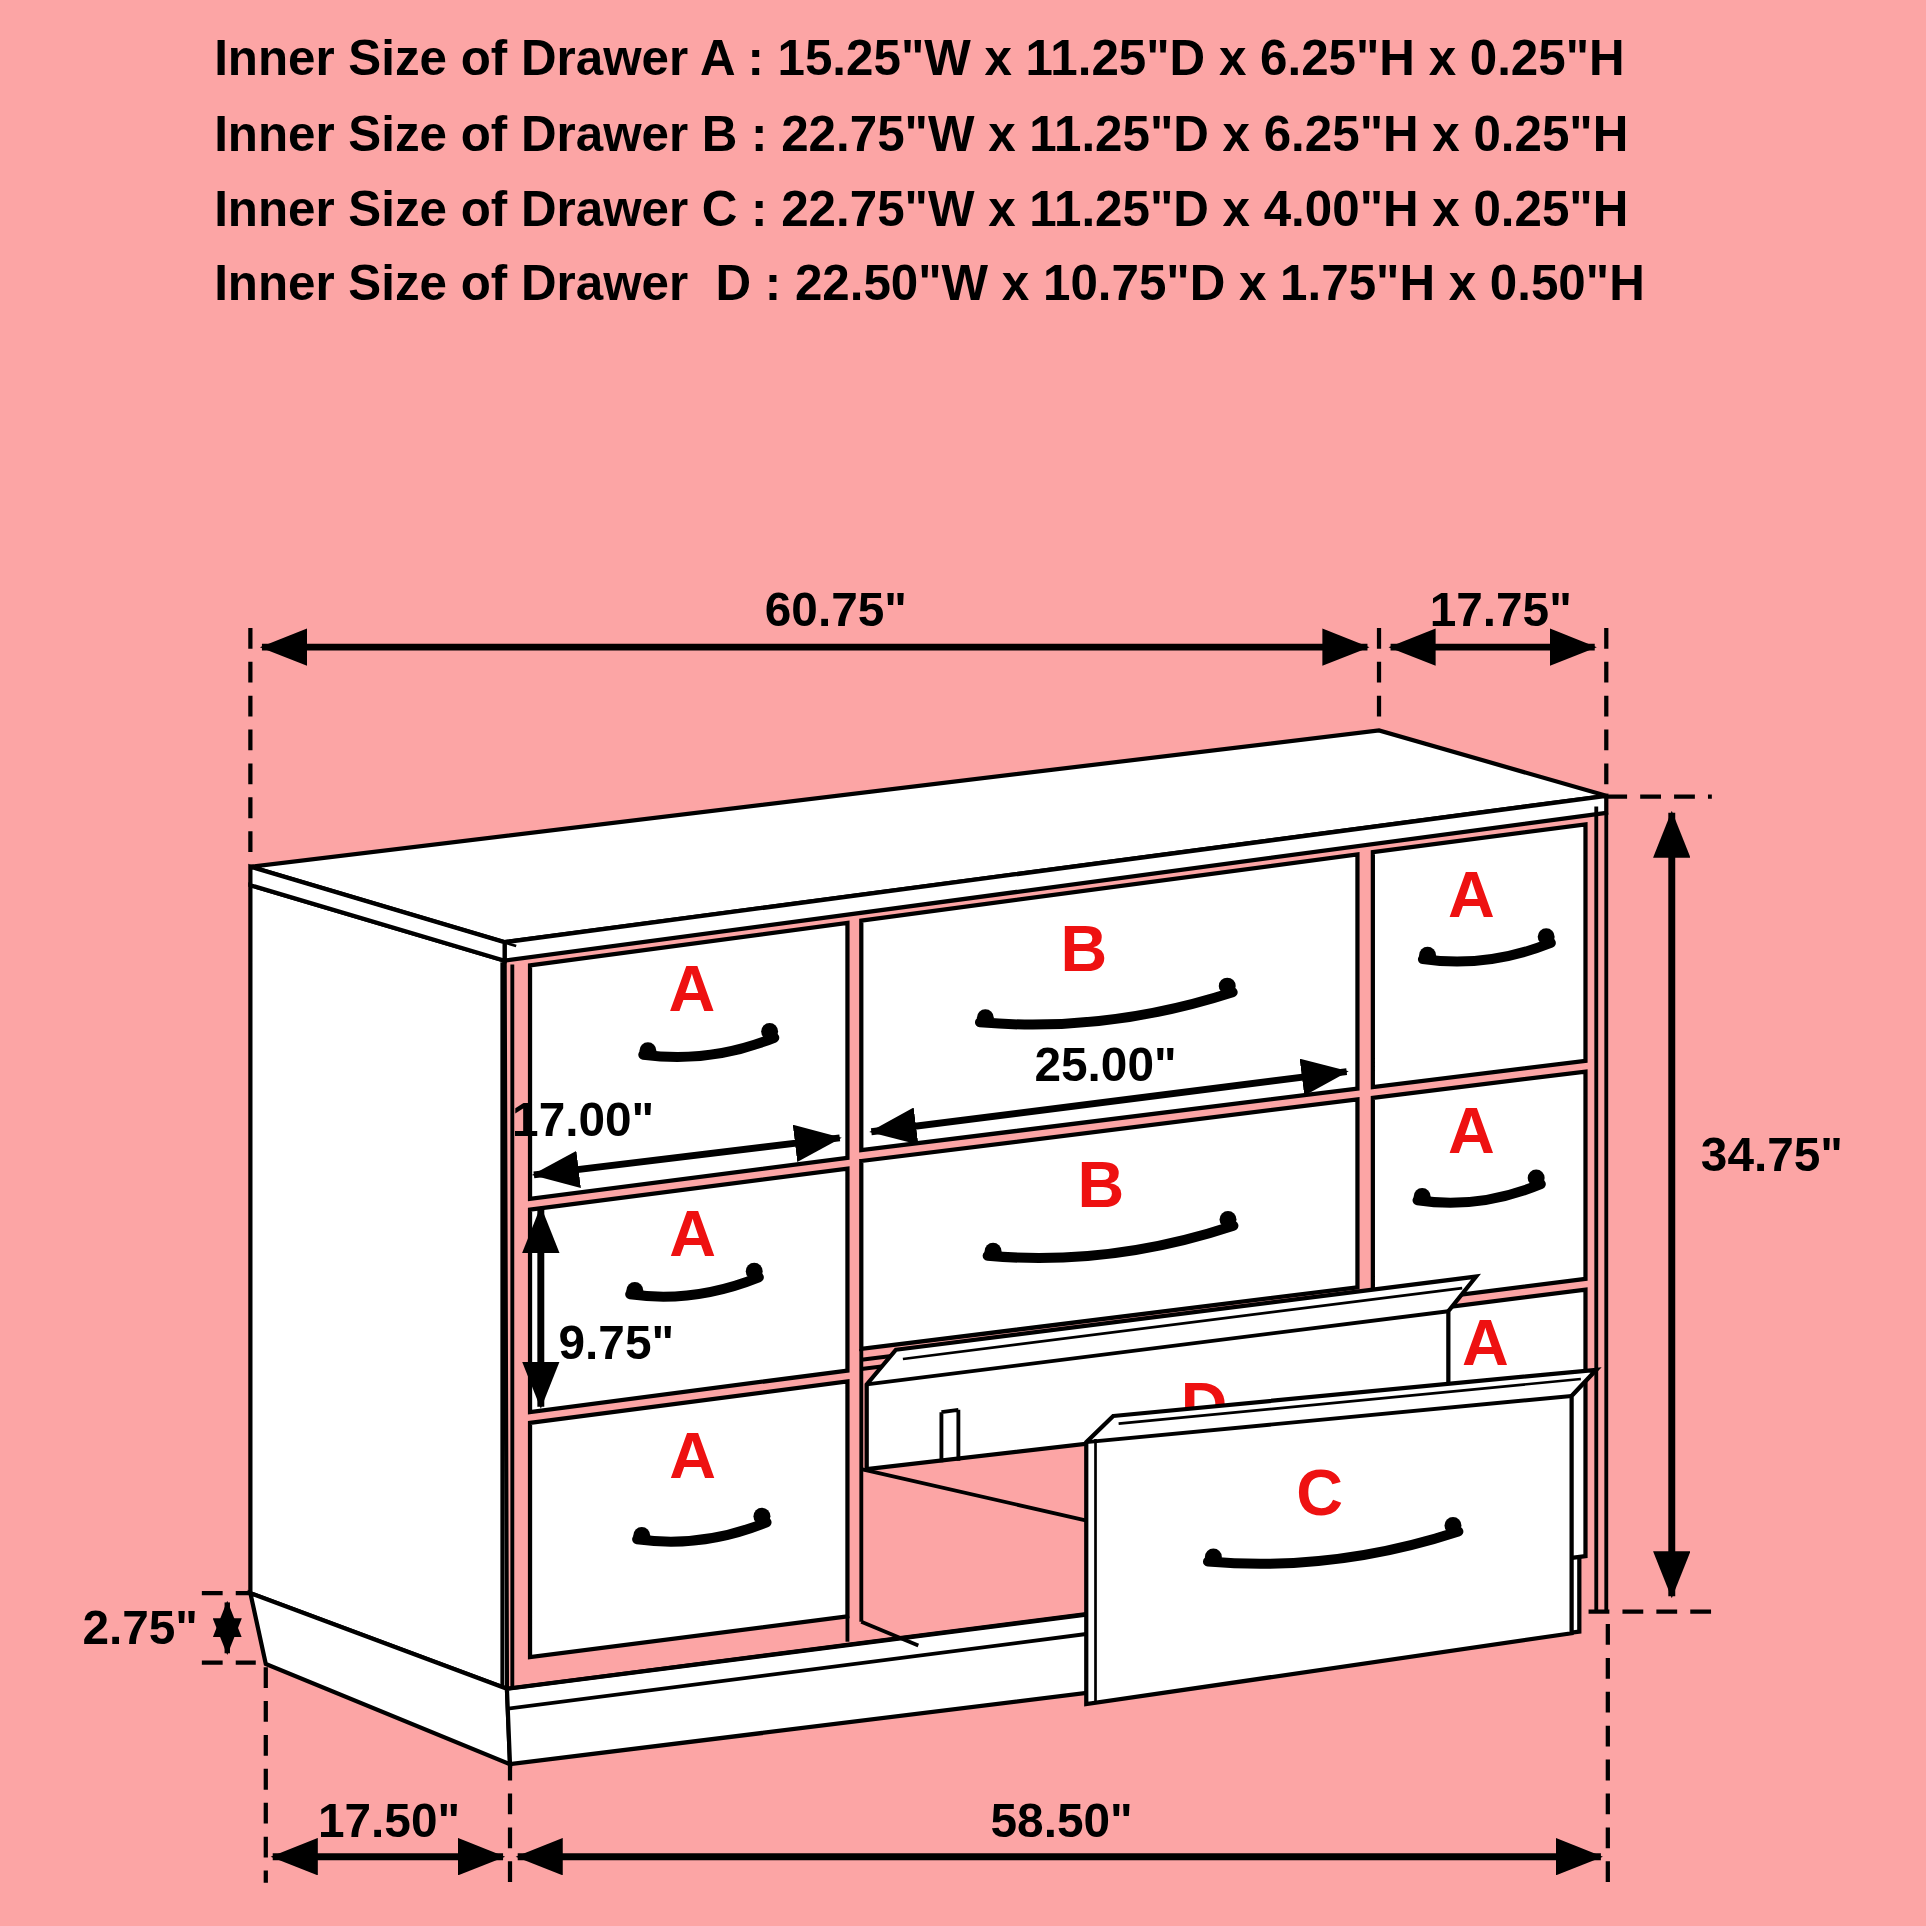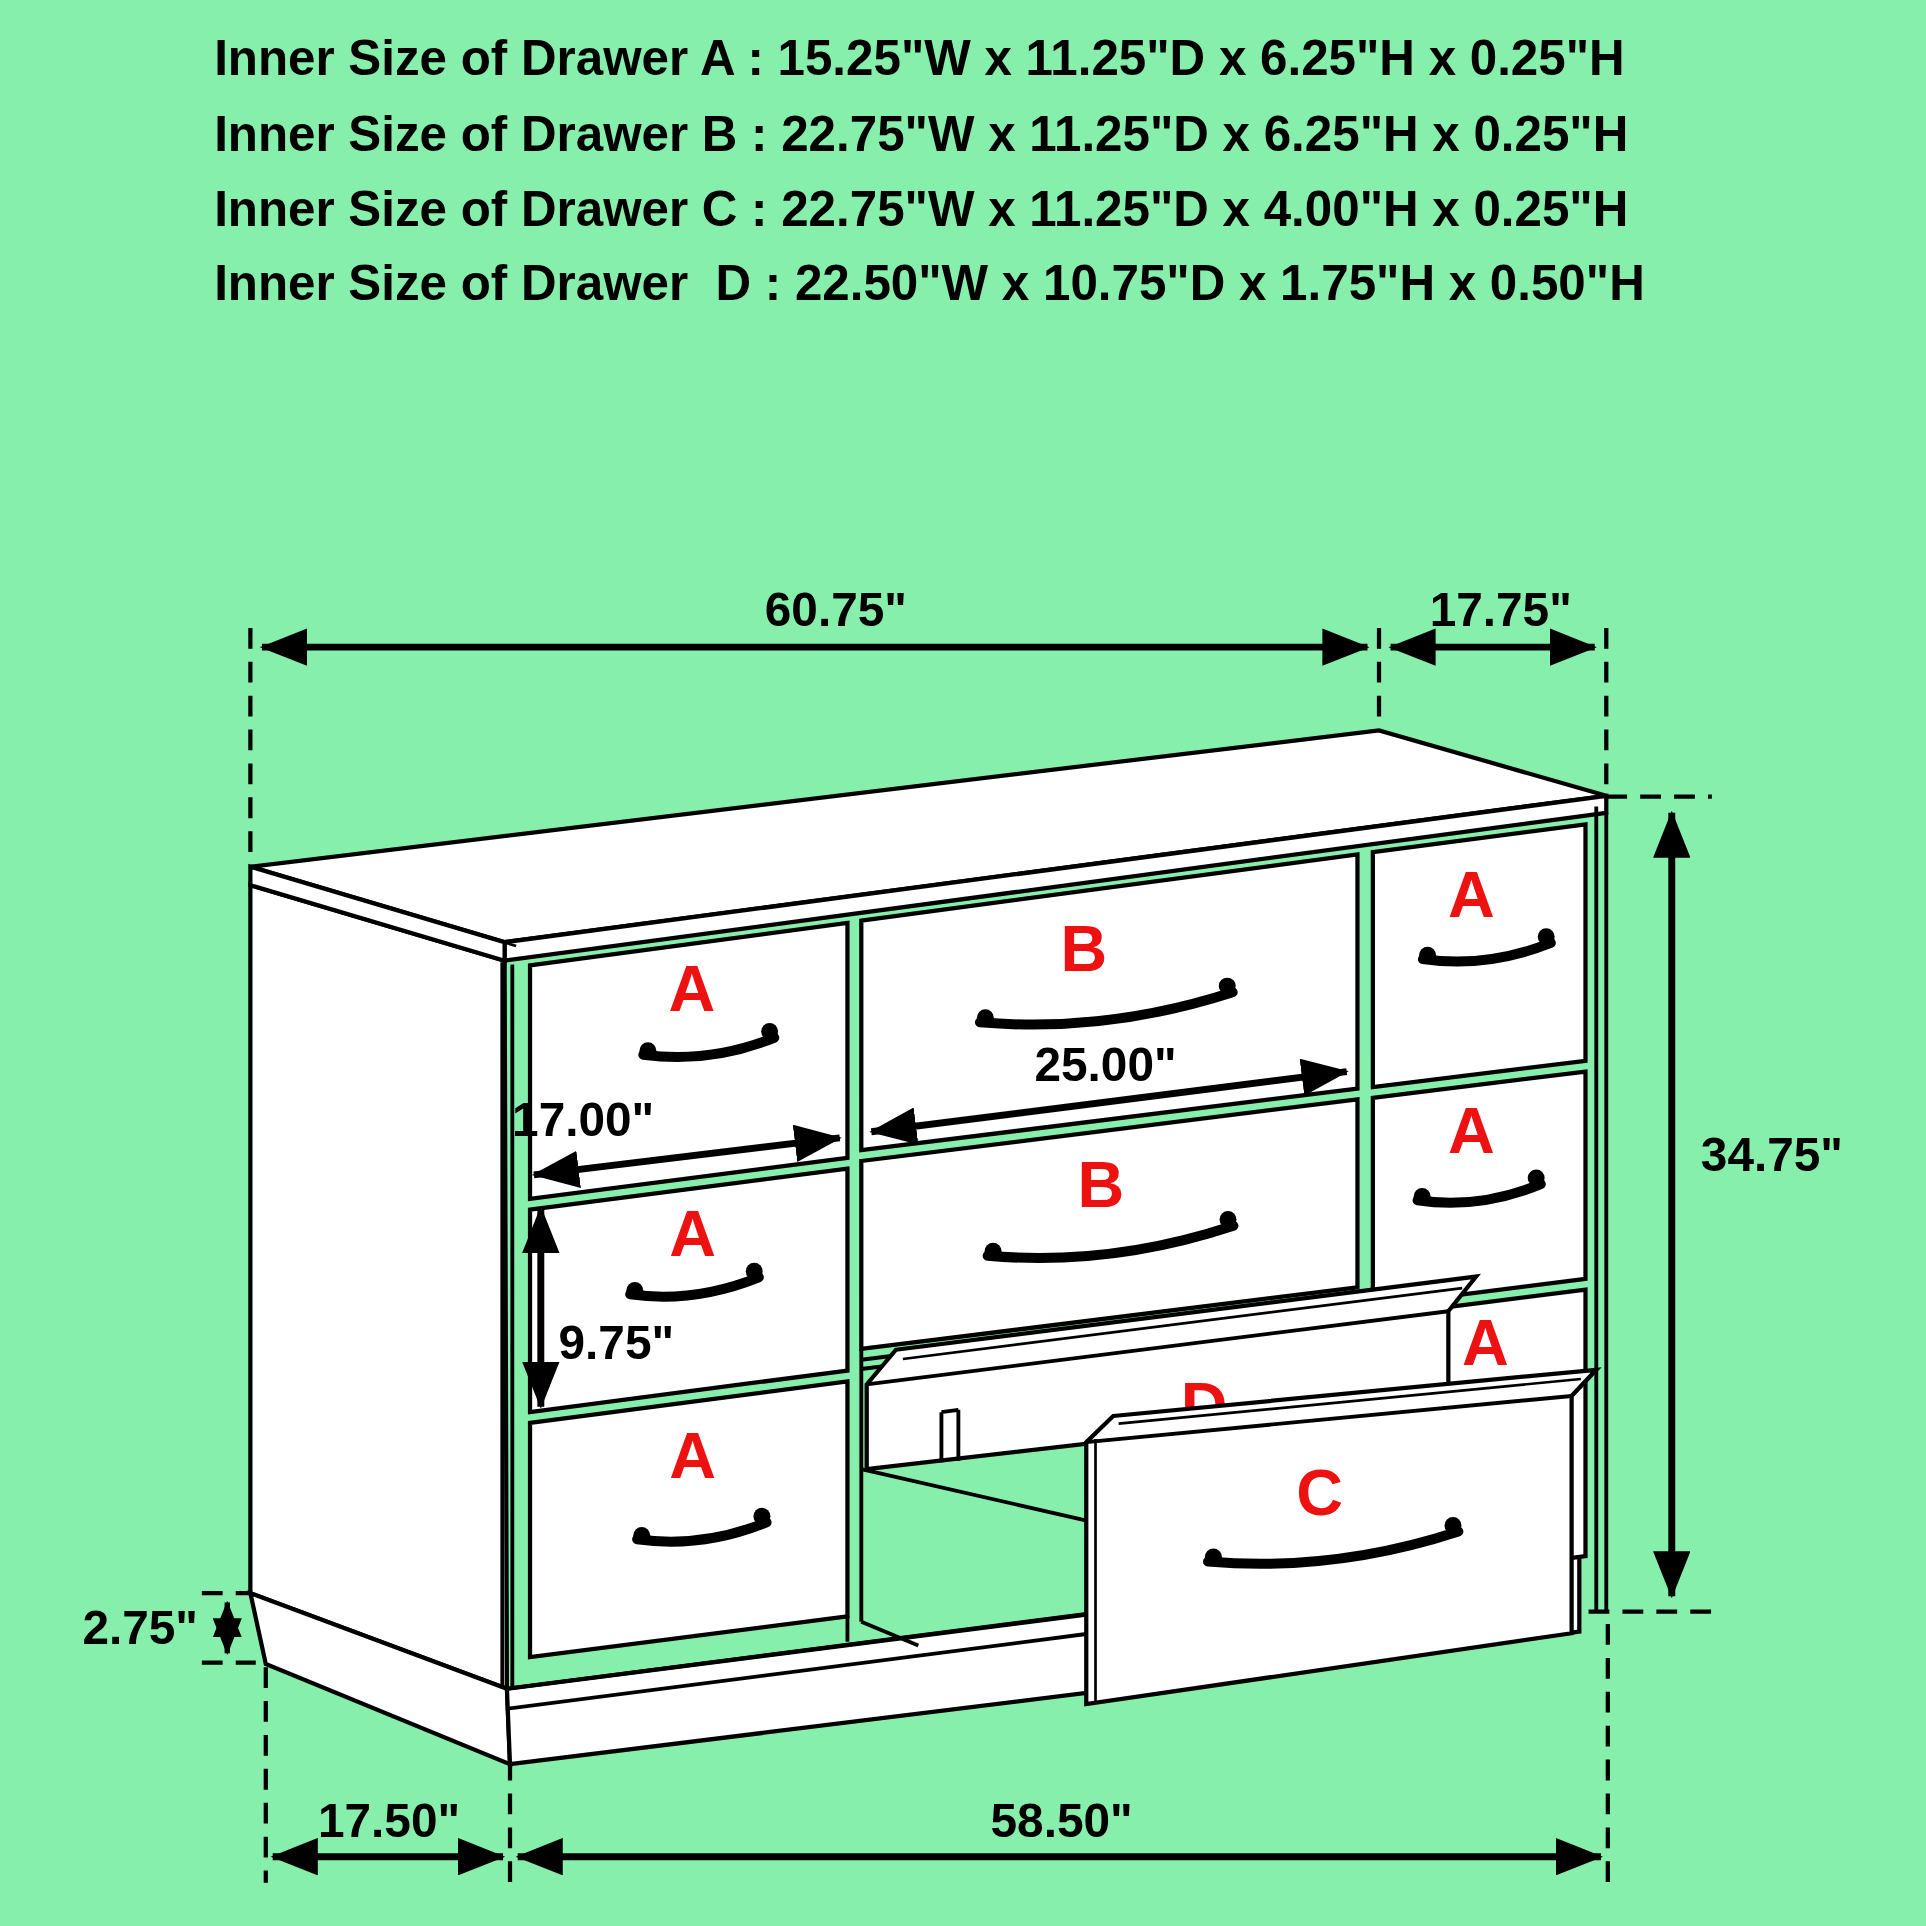--- a/index.html
+++ b/index.html
@@ -1,16 +1,16 @@
 <!DOCTYPE html>
 <html style="font-size:12.3px"><head>
 <meta charset="utf-8">
 <style>
   html,body{margin:0;padding:0;background:#ffffff;}
-  #stage{width:1926px;height:1926px;position:relative;background:#86efac;}
+  #stage{width:1926px;height:1926px;position:relative;background:#fca5a5;}
   svg{display:block;}
   text{font-family:"Liberation Sans","DejaVu Sans",sans-serif;font-weight:bold;fill:#000;}
   .hdr{font-size:64px;white-space:pre;}
   .dim{font-size:62px;}
   .letter{font-size:84px;fill:#ee1111;text-anchor:middle;}
   .ln{stroke:#000;stroke-width:5;fill:none;}
   .lnthin{stroke:#000;stroke-width:3.5;fill:none;}
   .face{fill:#ffffff;stroke:#000;stroke-width:5.5;stroke-linejoin:miter;}
   .dash{stroke:#000;stroke-width:5.5;fill:none;stroke-dasharray:27 17;}
   .dimline{stroke:#000;stroke-width:9;fill:none;}

